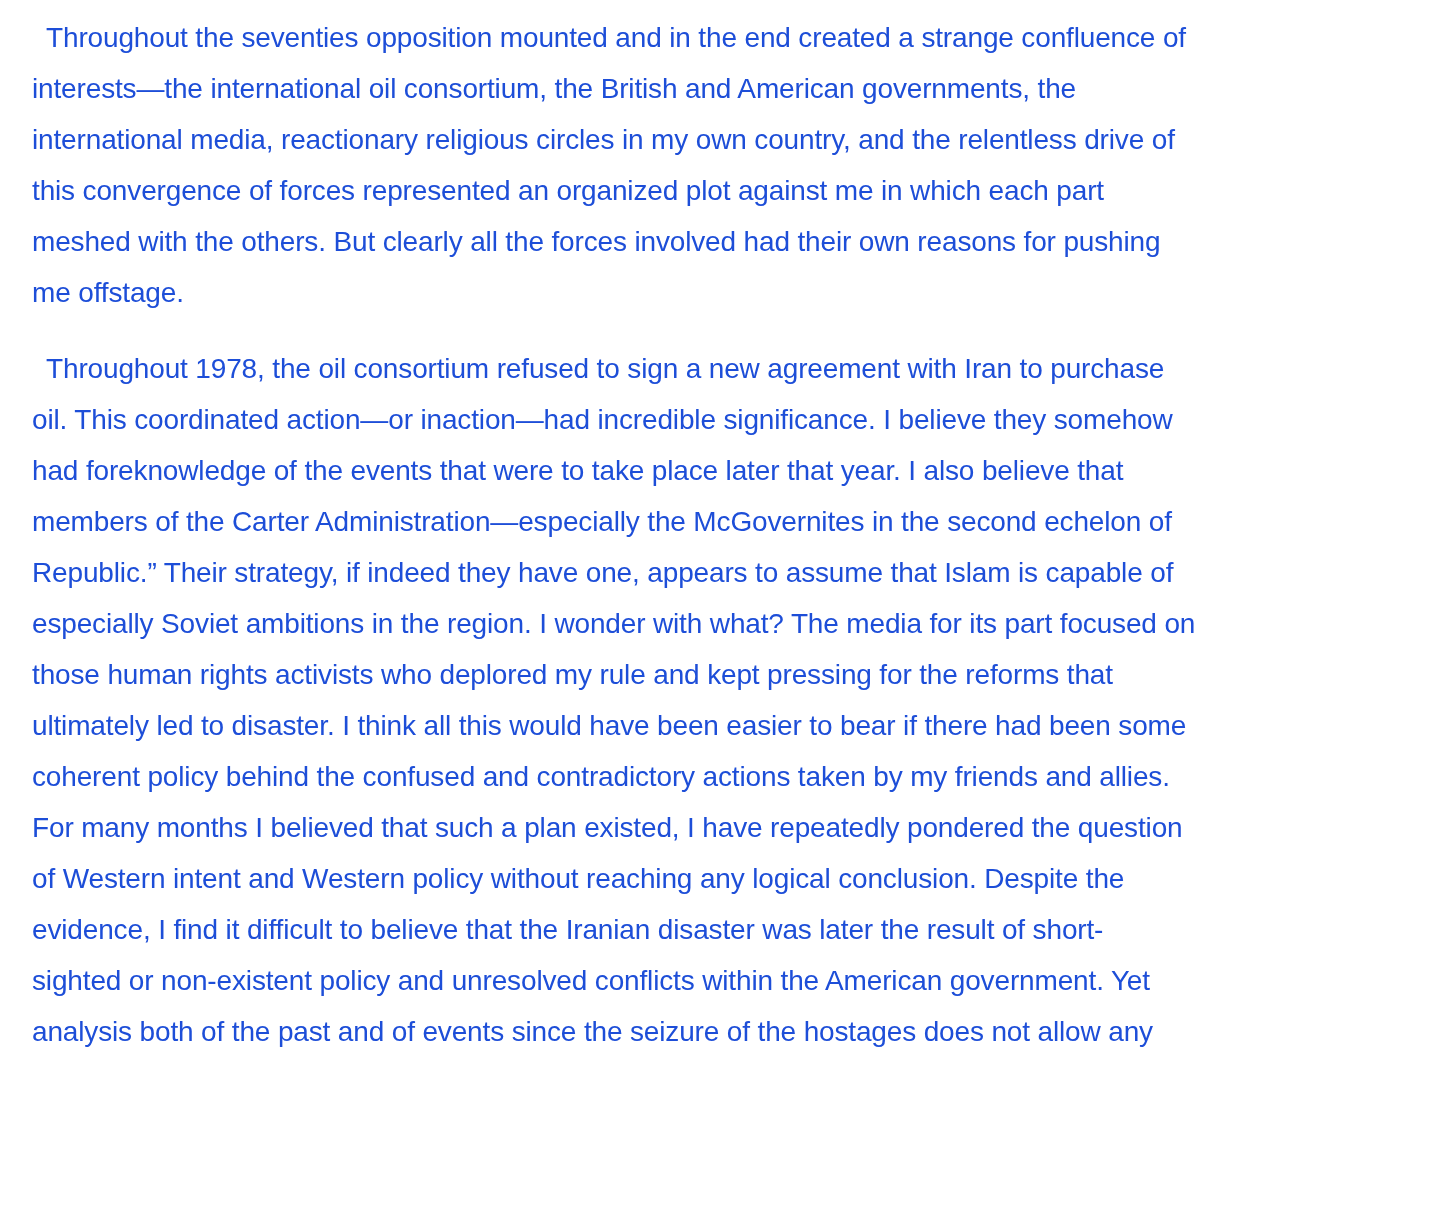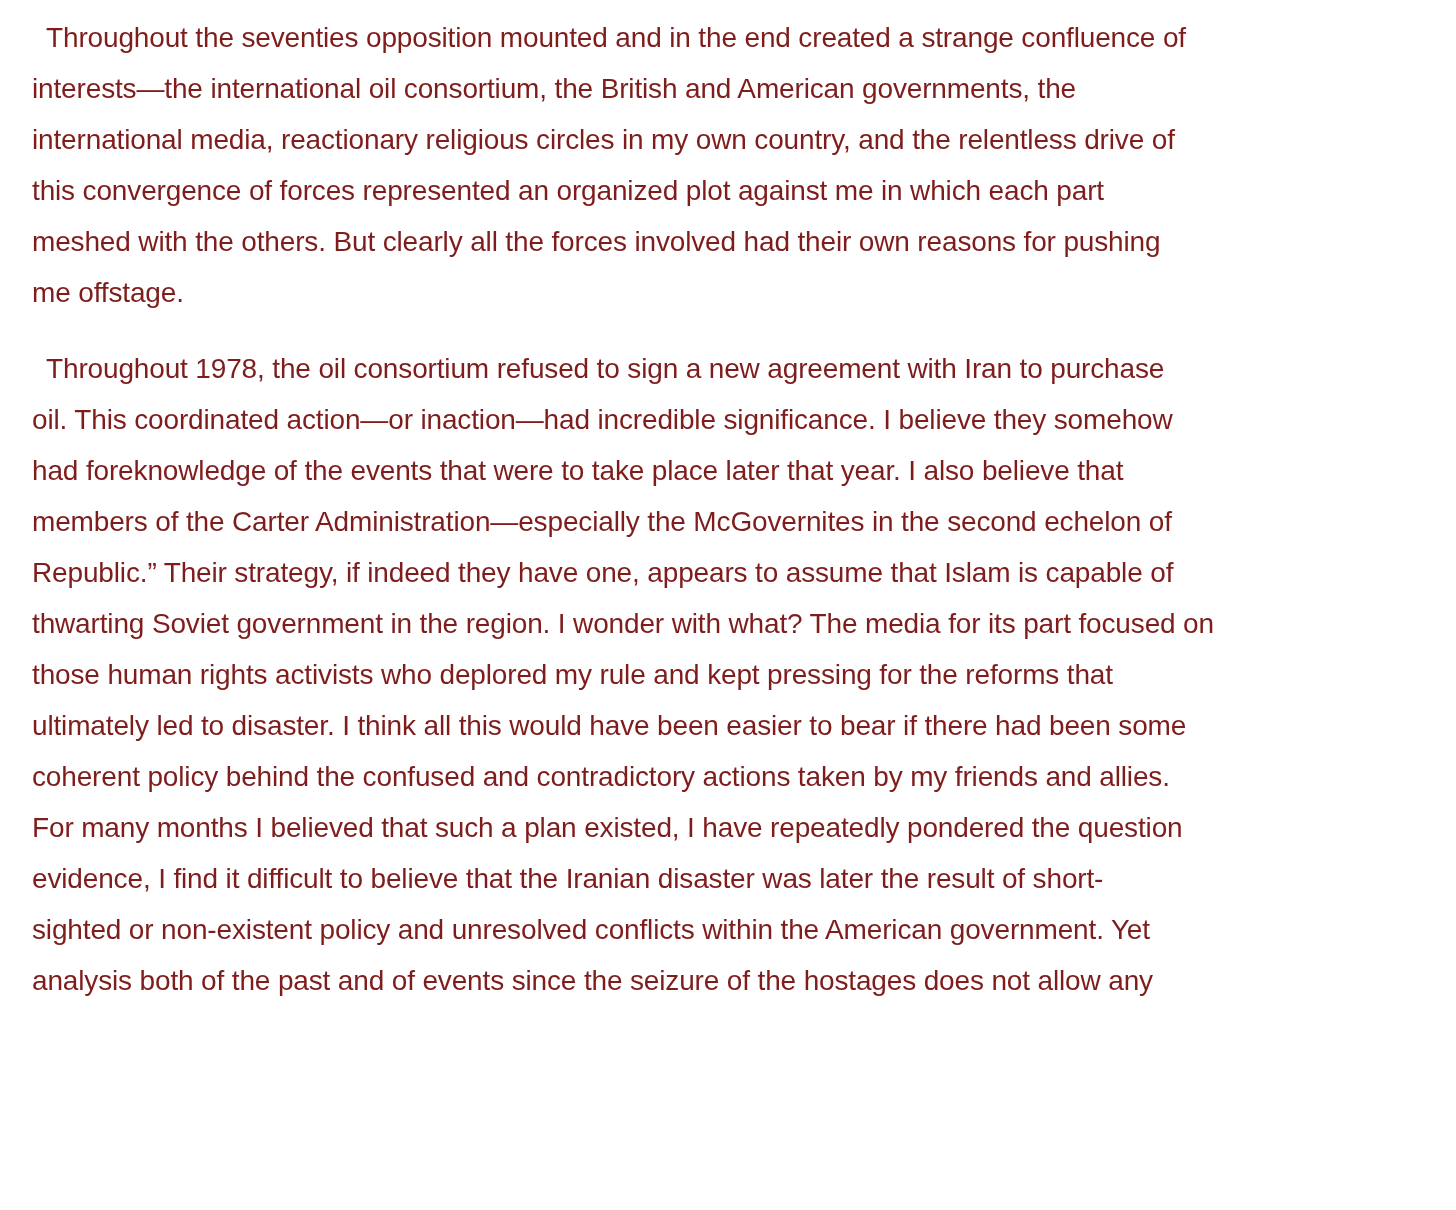--- a/index.html
+++ b/index.html
@@ -13,21 +13,21 @@
     overflow: hidden;
   }
   .doc {
     box-sizing: border-box;
     width: 1456px;
     padding: 12px 12px 0 32px;
     font-family: "Liberation Sans", "DejaVu Sans", sans-serif;
     font-size: 28px;
     line-height: 51px;
     font-weight: 400;
-    color: #7f1d1d;
+    color: #1d4ed8;
     letter-spacing: -0.15px;
   }
   .paragraph {
     margin: 0 0 25px 0;
   }
   .line {
     white-space: pre;
     height: 51px;
   }
   .line.first {
@@ -46,23 +46,24 @@
         <div class="line">this convergence of forces represented an organized plot against me in which each part</div>
         <div class="line">meshed with the others. But clearly all the forces involved had their own reasons for pushing</div>
         <div class="line">me offstage.</div>
       </div>
       <div class="paragraph">
         <div class="line first">Throughout 1978, the oil consortium refused to sign a new agreement with Iran to purchase</div>
         <div class="line">oil. This coordinated action—or inaction—had incredible significance. I believe they somehow</div>
         <div class="line">had foreknowledge of the events that were to take place later that year. I also believe that</div>
         <div class="line">members of the Carter Administration—especially the McGovernites in the second echelon of</div>
         <div class="line">Republic.” Their strategy, if indeed they have one, appears to assume that Islam is capable of</div>
-        <div class="line">thwarting Soviet government in the region. I wonder with what? The media for its part focused on</div>
+        <div class="line">especially Soviet ambitions in the region. I wonder with what? The media for its part focused on</div>
         <div class="line">those human rights activists who deplored my rule and kept pressing for the reforms that</div>
         <div class="line">ultimately led to disaster. I think all this would have been easier to bear if there had been some</div>
         <div class="line">coherent policy behind the confused and contradictory actions taken by my friends and allies.</div>
         <div class="line">For many months I believed that such a plan existed, I have repeatedly pondered the question</div>
+        <div class="line">of Western intent and Western policy without reaching any logical conclusion. Despite the</div>
         <div class="line">evidence, I find it difficult to believe that the Iranian disaster was later the result of short-</div>
         <div class="line">sighted or non-existent policy and unresolved conflicts within the American government. Yet</div>
         <div class="line">analysis both of the past and of events since the seizure of the hostages does not allow any</div>
       </div>
     </article>
 </main>
 
 </body></html>

